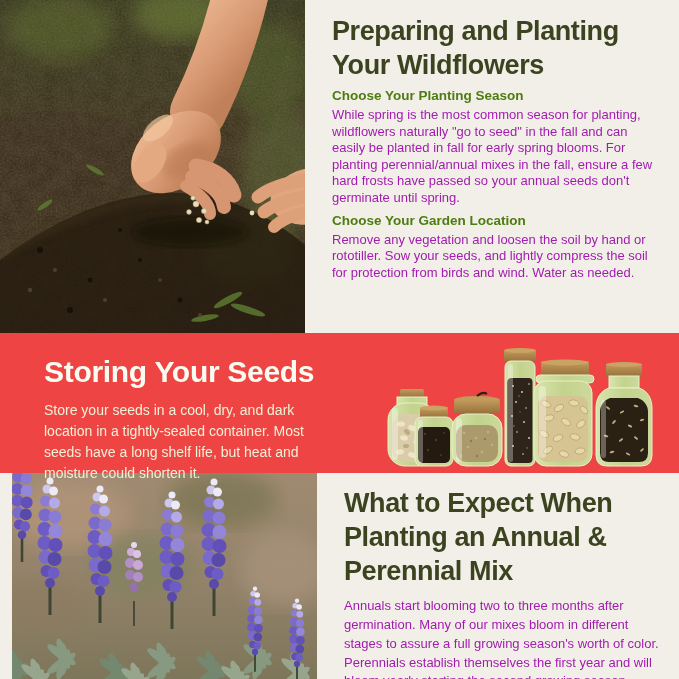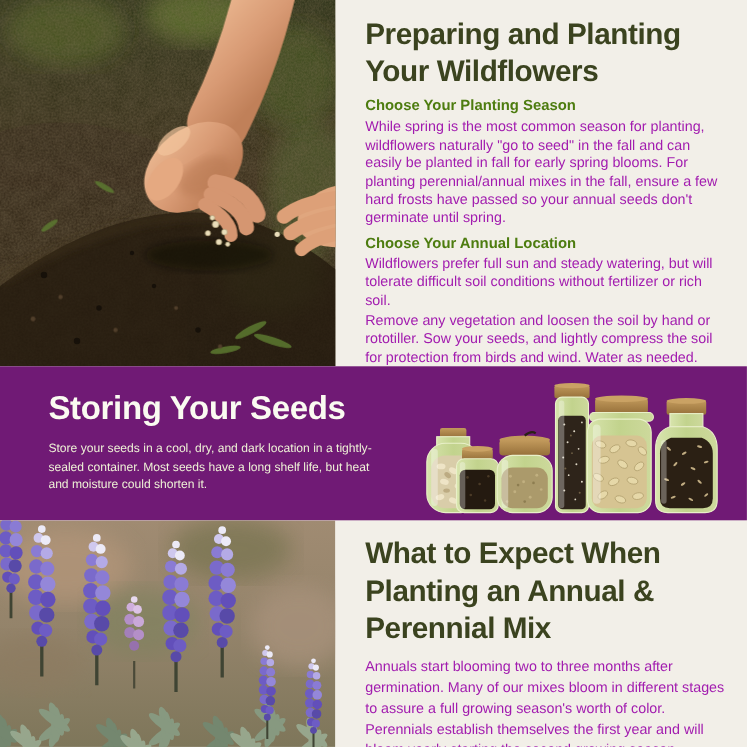--- a/index.html
+++ b/index.html
@@ -2,39 +2,39 @@
 <html><head>
 <meta charset="utf-8">
 <style>
   * { margin:0; padding:0; box-sizing:border-box; }
   html,body { width:679px; }
   body { font-family:"Liberation Sans","DejaVu Sans",sans-serif; }
   .poster { width:679px; height:679px; display:flex; flex-direction:column; overflow:hidden; background:#f2efe8; }
 
   
   .row-top { height:333px; display:flex; flex:none; }
-  .row-band { height:140px; flex:none; position:relative; background:#701a75; }
-  .row-bottom { height:206px; display:flex; flex:none; }
+  .row-band { height:140px; flex:none; position:relative; background:#ef4444; }
+  .row-bottom { height:206px; display:flex; flex:none;padding-left:12px; }
 
   .photo { width:305px; flex:none; position:relative; overflow:hidden; }
   .photo svg { display:block; width:100%; height:100%; }
 
   .content { flex:1; background:#f2efe8; overflow:hidden; }
   .content-top { padding:14px 18px 0 27px; }
   .content-bottom { padding:13px 18px 0 27px; }
 
   
   h1,h2 { color:#3b431f; font-weight:700; letter-spacing:-0.4px; }
   .title-lg { font-size:27px; line-height:1.26; margin-bottom:5px; }
   .subhead { color:#4d7c0f; font-size:13.5px; font-weight:700; line-height:1.25; margin-top:6px; }
   .body-txt { color:#a21caf; font-size:13px; line-height:1.28; margin-top:2px; }
 
   .band-inner { padding:22px 0 0 44px; position:relative; z-index:2; width:390px; }
   .band-title { color:#fafbf1; font-size:30px; font-weight:700; letter-spacing:-0.3px; margin-bottom:11px; }
-  .band-body { color:#eef1d6; font-size:11px; line-height:1.5; width:300px; }
+  .band-body { color:#eef1d6; font-size:14px; line-height:1.5; width:300px; }
 
   .jars-wrap { position:absolute; right:5px; bottom:3px; width:290px; height:122px; z-index:1; }
   .jars-wrap svg { display:block; width:100%; height:100%; }
 </style>
 </head>
 <body>
 
 <div class="poster">
 
   <div class="row-top">
@@ -139,22 +139,21 @@
 
     <div class="content content-top">
       <h1 class="title-lg">Preparing and Planting Your Wildflowers</h1>
 
       <div>
         <div class="subhead">Choose Your Planting Season</div>
         <p class="body-txt">While spring is the most common season for planting, wildflowers naturally "go to seed" in the fall and can easily be planted in fall for early spring blooms. For planting perennial/annual mixes in the fall, ensure a few hard frosts have passed so your annual seeds don't germinate until spring.</p>
       </div>
 
       <div>
-        <div class="subhead">Choose Your Annual Location</div>
-        <p class="body-txt">Wildflowers prefer full sun and steady watering, but will tolerate difficult soil conditions without fertilizer or rich soil.</p>
+        <div class="subhead">Choose Your Garden Location</div>
       </div>
 
       <div>
         <p class="body-txt">Remove any vegetation and loosen the soil by hand or rototiller. Sow your seeds, and lightly compress the soil for protection from birds and wind. Water as needed.</p>
       </div>
     </div>
   </div>
 
   <div class="row-band">
     <div class="band-inner">

